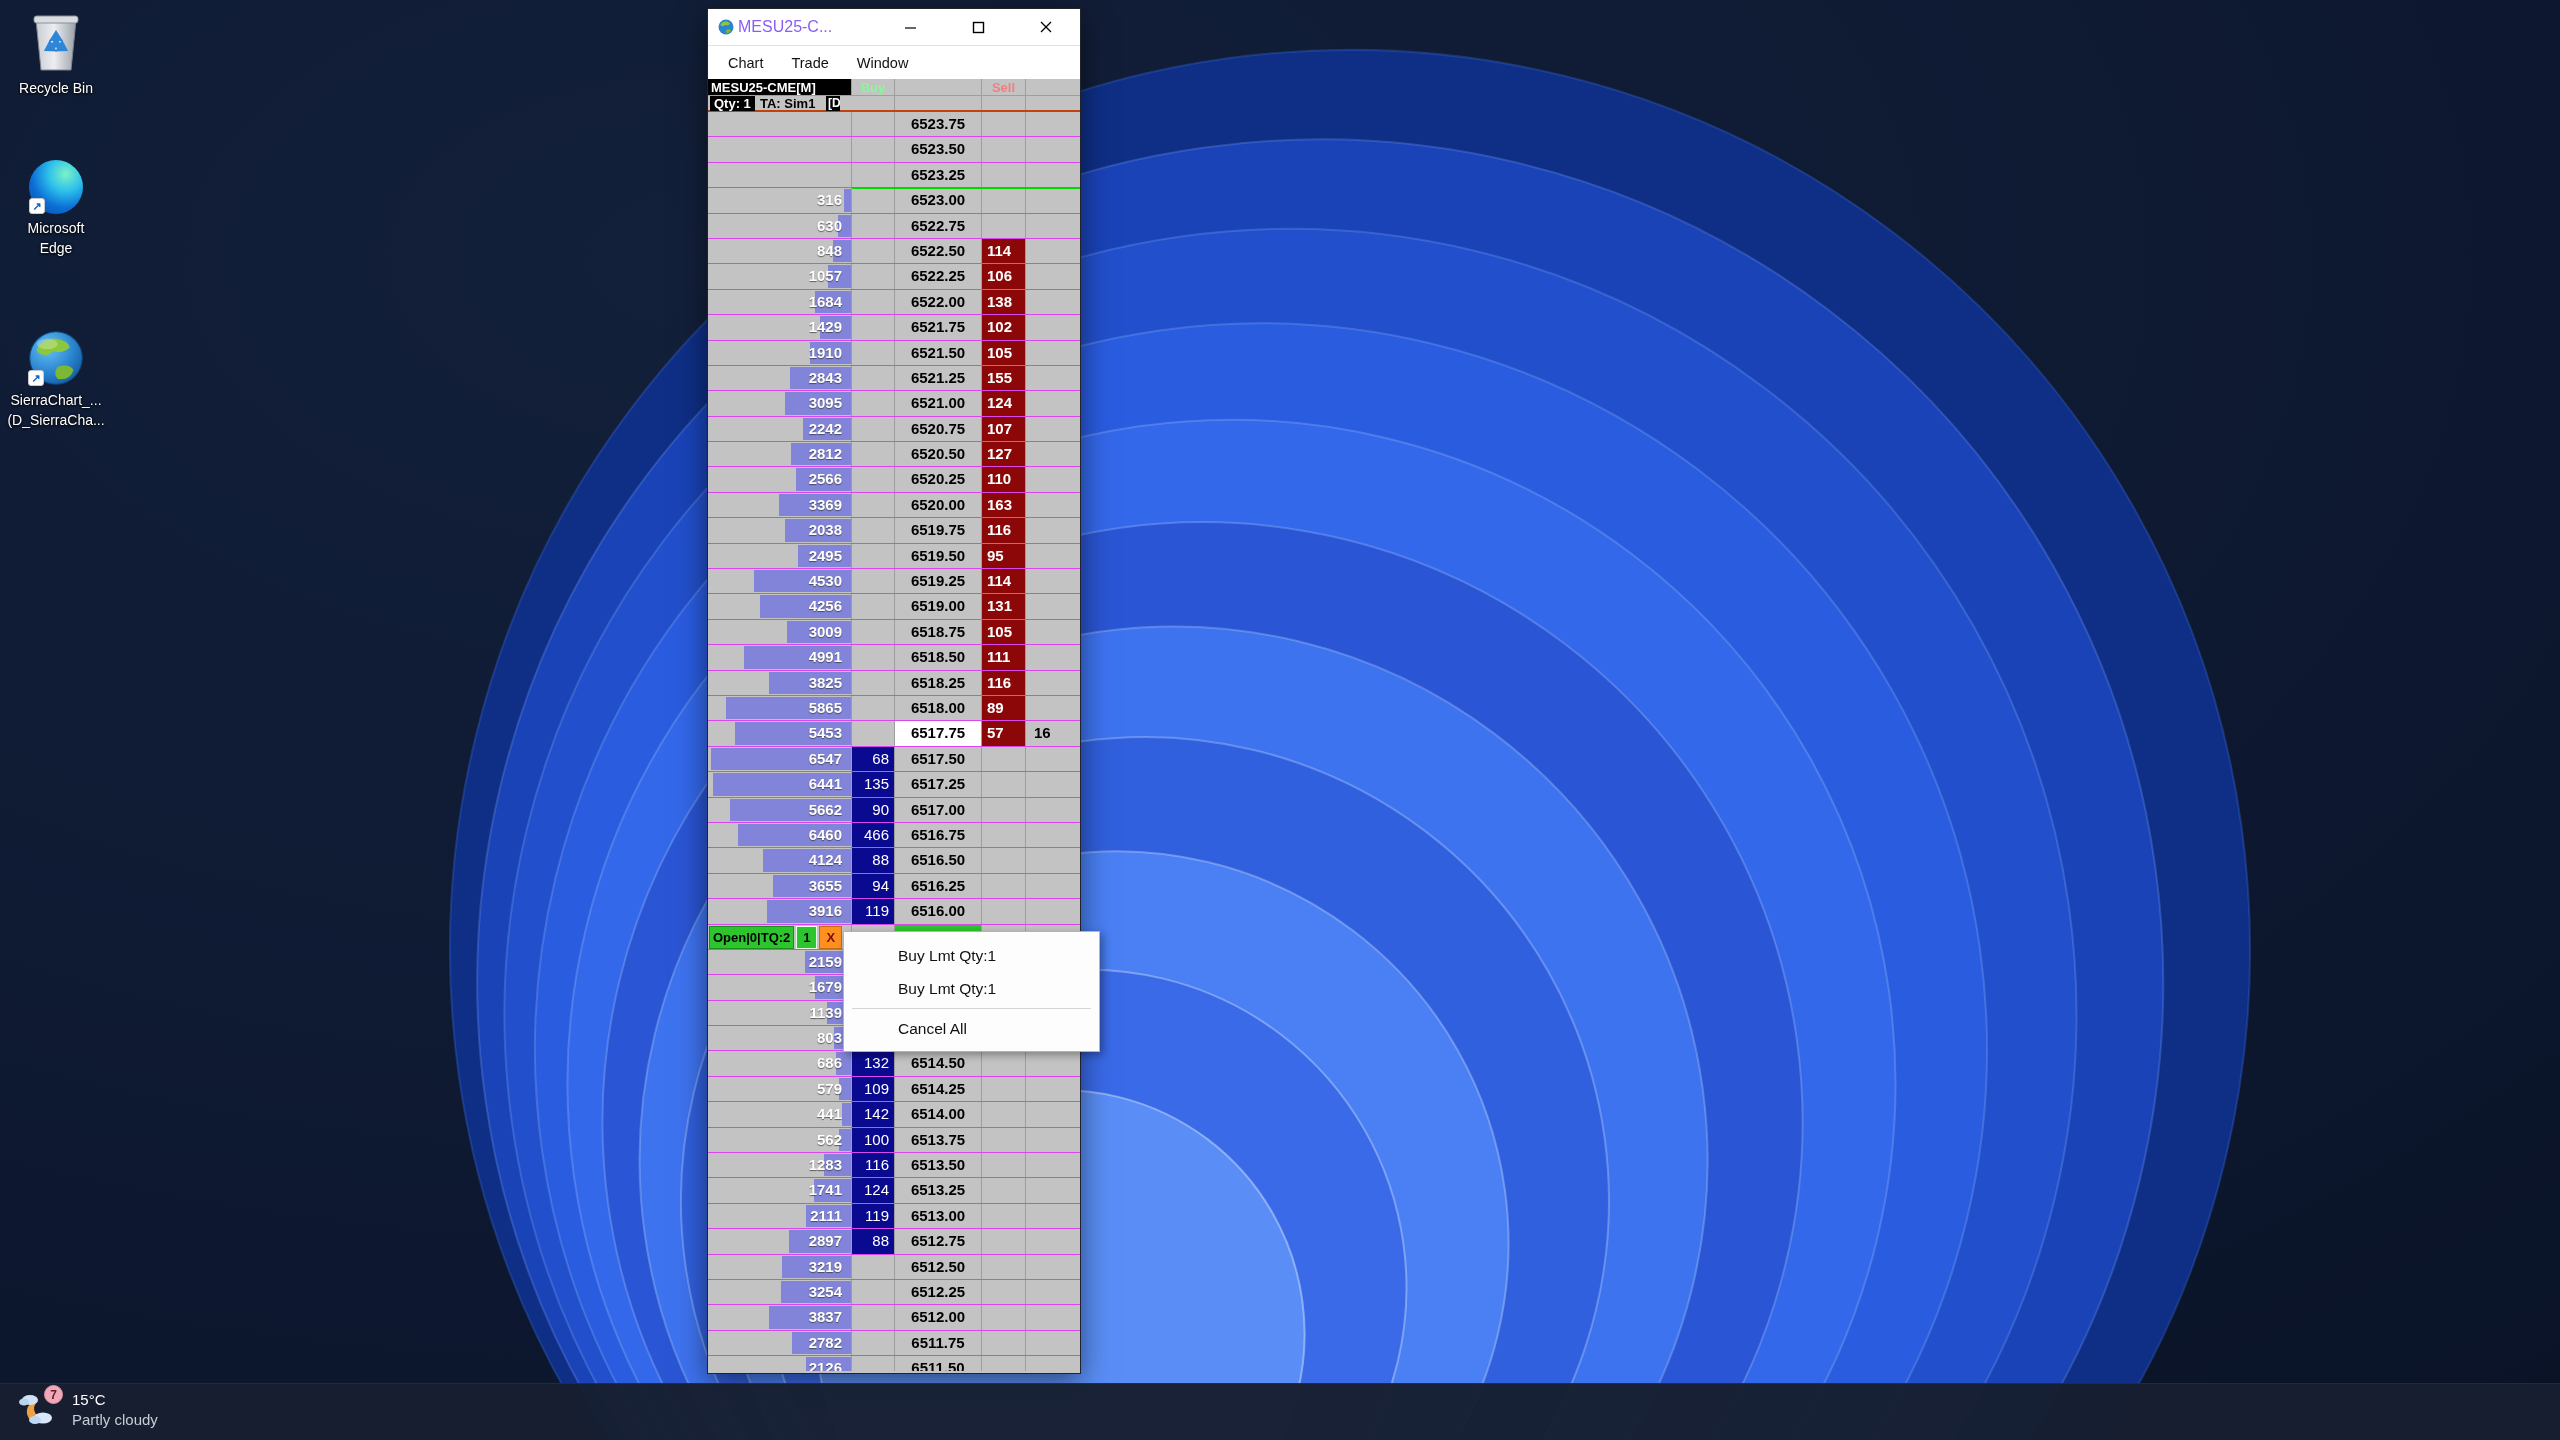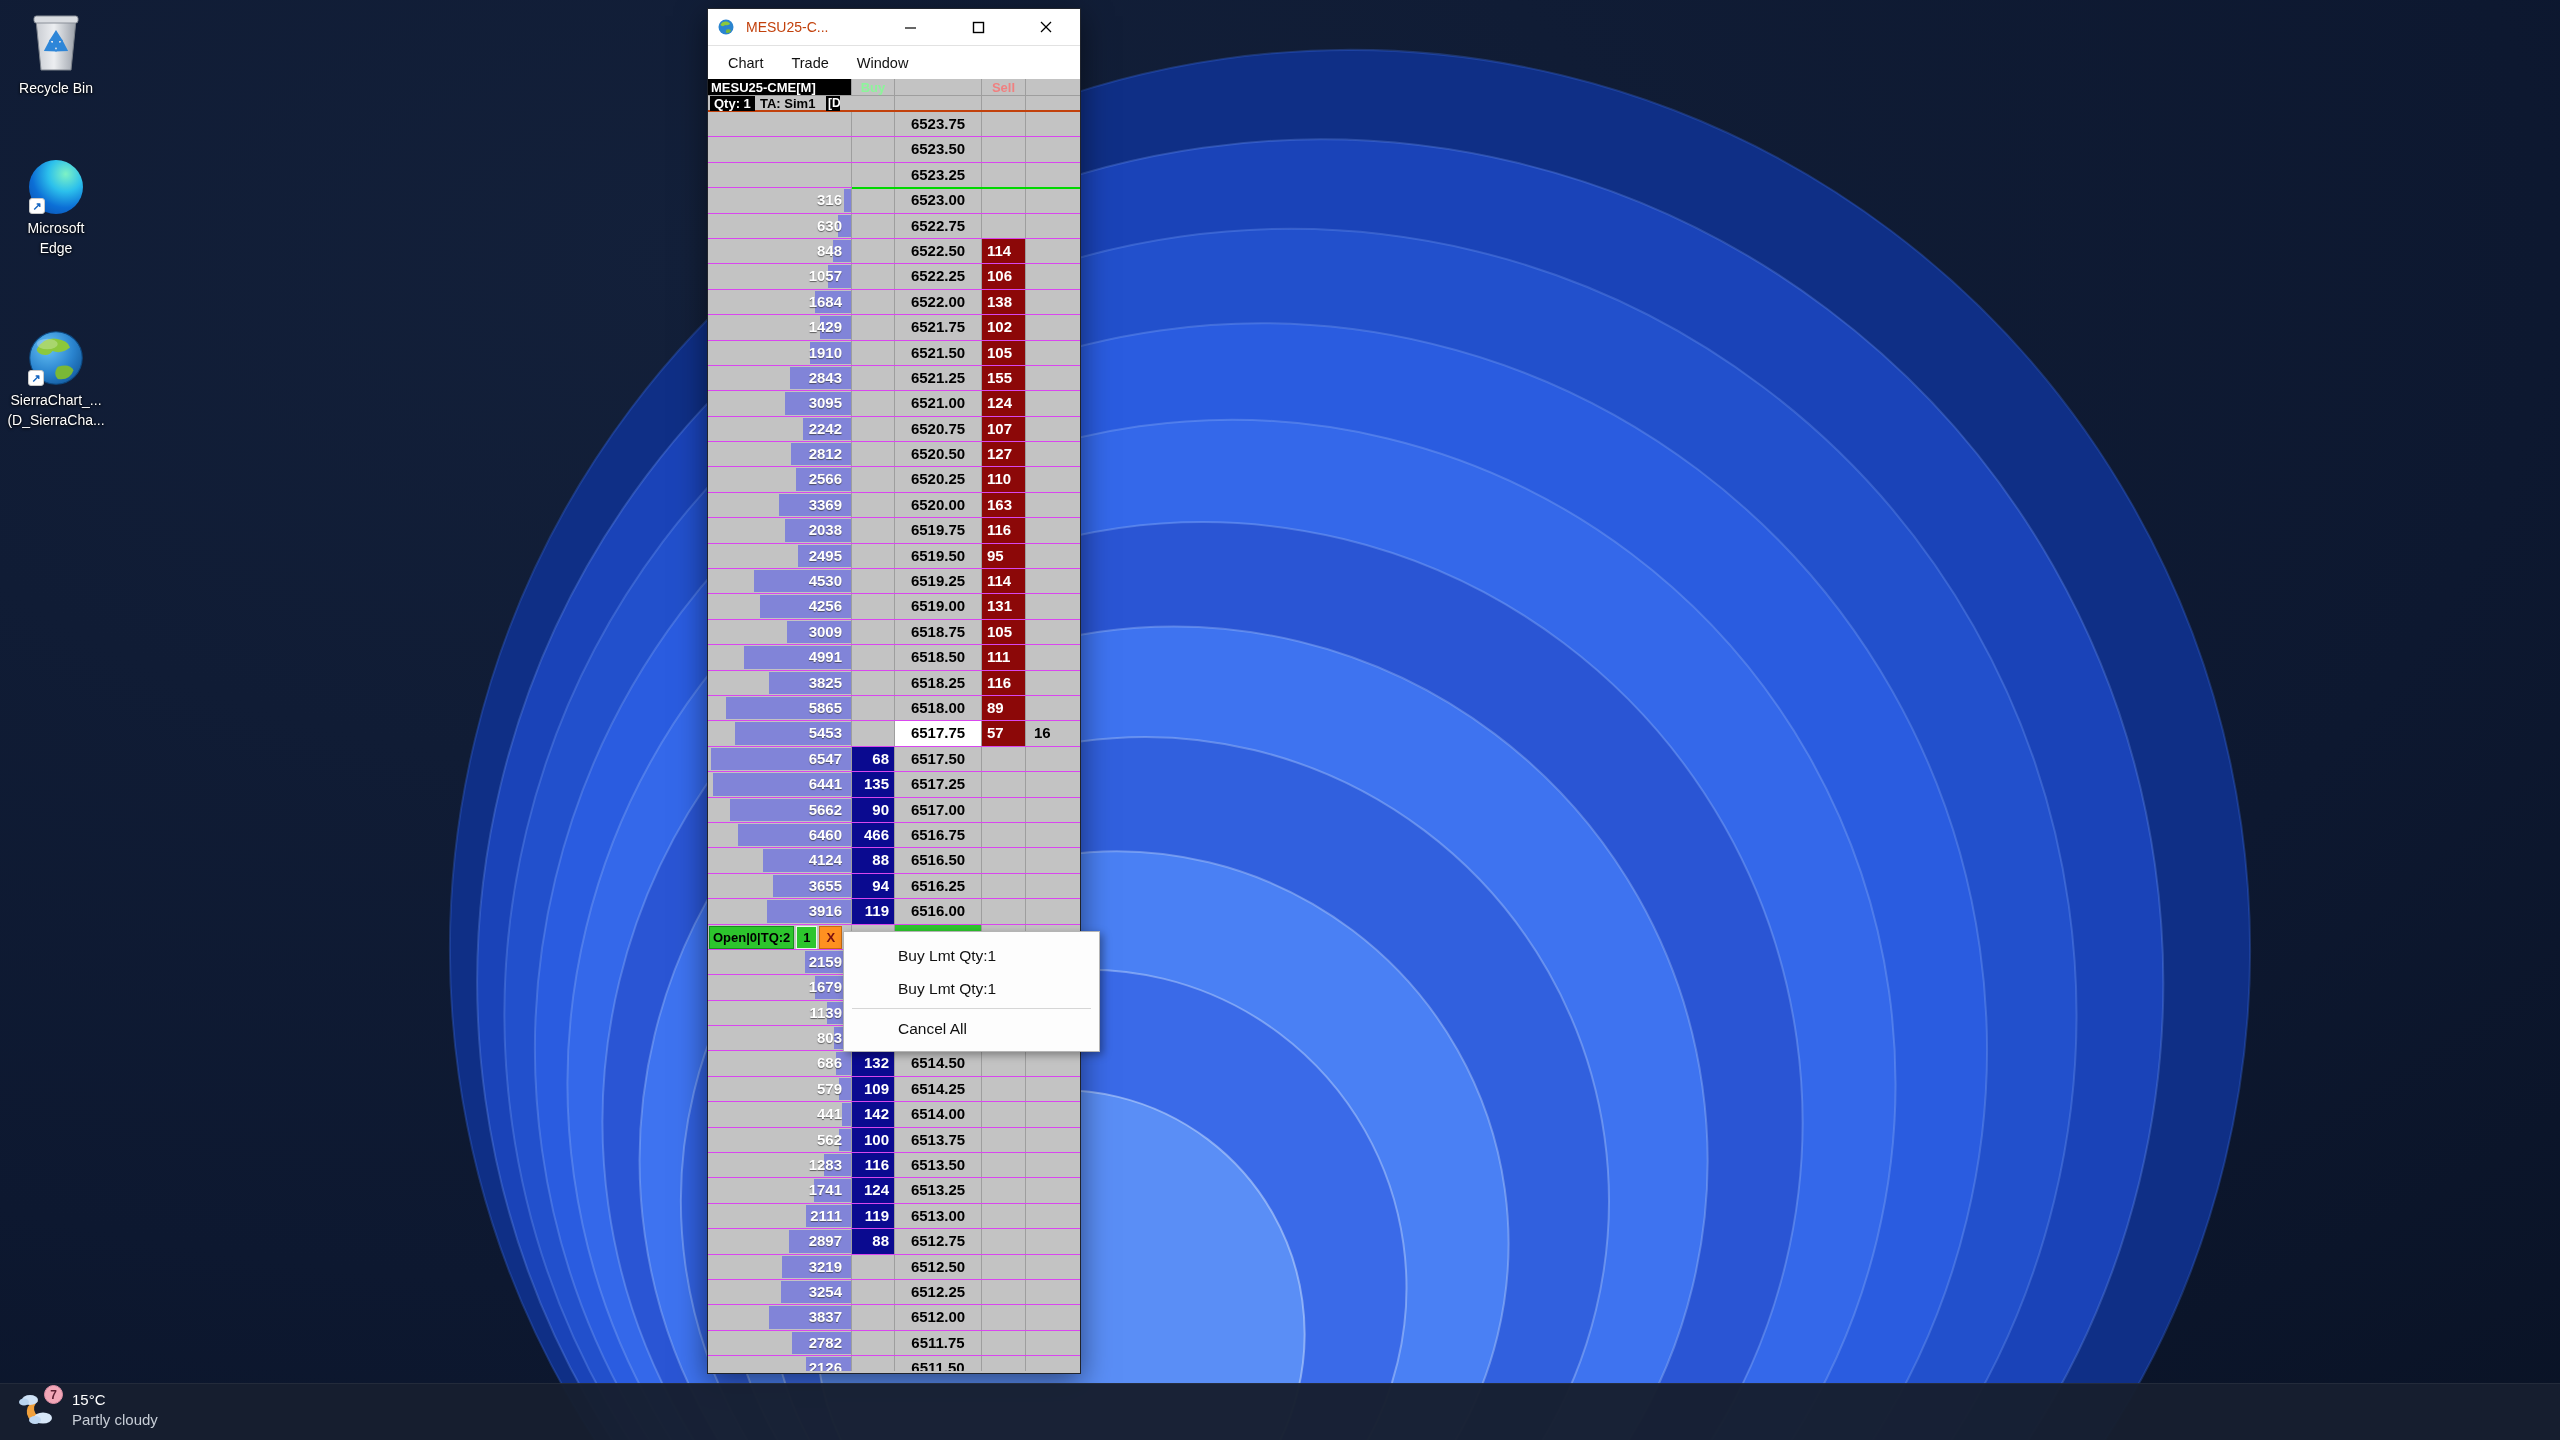--- a/index.html
+++ b/index.html
@@ -15,21 +15,21 @@
   .desk-icon .lbl{color:#fff;font-size:14px;text-align:center;line-height:1.45;
     text-shadow:0 1px 3px rgba(0,0,0,.9), 0 0 2px rgba(0,0,0,.8)}
   .shortcut-badge{position:absolute;left:0;bottom:0;width:16px;height:16px;background:#fff;
     border-radius:3px;border:1px solid #c8c8c8;display:flex;align-items:center;justify-content:center;
     font-size:11px;font-weight:bold;color:#1565c0}
 
   
   #dom-window{position:absolute;left:707px;top:8px;width:374px;height:1366px;background:#c3c3c3;
     border:1px solid #20242c;z-index:5;box-shadow:0 8px 28px rgba(0,0,0,.5)}
   .titlebar{height:36px;background:#fff;display:flex;align-items:center;padding-left:10px}
-  .titlebar .t-title{font-size:14px;color:#c2410c;margin-left:12px;flex:1}
+  .titlebar .t-title{font-size:16px;color:#8b5cf6;margin-left:4px;flex:1}
   .win-btn{width:68px;height:36px;display:flex;align-items:center;justify-content:center}
   .menubar{height:34px;background:#fff;border-top:1px solid #e2e2e2;display:flex;align-items:center;padding-left:6px}
   .menu-item{font-size:14.5px;color:#111;padding:0 14px;line-height:34px}
 
   .tbl-head1{position:absolute;left:0;top:70px;width:372px;height:17px;border-bottom:1px solid #9e9e9e}
   .tbl-head2{position:absolute;left:0;top:87px;width:372px;height:16px;border-bottom:2px solid #c2410c}
   .hcell{position:absolute;top:0;bottom:0;border-right:1px solid #9e9e9e}
   .sym-cell{left:0;width:144px;background:#000;color:#fff;font-weight:bold;font-size:13px;
     padding:1px 0 0 3px;white-space:nowrap}
   .buy-head{left:144px;width:43px;color:#8cf59a;font-weight:bold;font-size:13px;text-align:center;padding-top:1px}
@@ -41,21 +41,21 @@
   .acct-box{position:absolute;left:118px;top:0;width:14px;height:15px;background:#000;color:#fff;
     font-weight:bold;font-size:12px;overflow:hidden;line-height:15px;padding-left:2px}
 
   #rows{position:absolute;left:0;top:103px;width:372px;bottom:2px;overflow:hidden}
   .r{position:relative;height:25.4px;border-bottom:1px solid #d946ef;display:flex}
   .c{border-right:1px solid #9e9e9e;height:100%}
   .c-vol{width:144px;position:relative}
   .vbar{position:absolute;right:0;top:1px;bottom:1px;background:#8184d8}
   .vnum{position:absolute;right:9px;top:3px;color:#fff;font-weight:bold;font-size:15px;z-index:1;
     text-shadow:0 1px 1px rgba(50,50,50,.7)}
-  .c-buy{width:43px;font-weight:bold;color:#fff;text-align:right;padding:3px 5px 0 0;font-size:15px}
+  .c-buy{width:43px;font-weight:normal;color:#fff;text-align:right;padding:3px 5px 0 0;font-size:15px}
   .c-buy.on{background:#0a0a90}
   .c-price{width:87px;text-align:center;font-weight:bold;font-size:15px;color:#000;padding-top:3px}
   .c-price.last{background:#fff}
   .c-price.order{background:#2dc52d}
   .c-sell{width:44px;font-weight:bold;color:#fff;text-align:left;padding:3px 0 0 5px;font-size:15px}
   .c-sell.on{background:#8c0808}
   .c-x{flex:1;border-right:none;font-weight:bold;font-size:15px;color:#000;padding:3px 0 0 8px}
   .bbo-line{position:absolute;left:144px;right:0;height:2px;background:#00d800;z-index:3}
   .order-strip{position:absolute;left:1px;top:1px;height:23px;display:flex;gap:2px;z-index:2;
     font-weight:bold;font-size:13px;line-height:19px}

